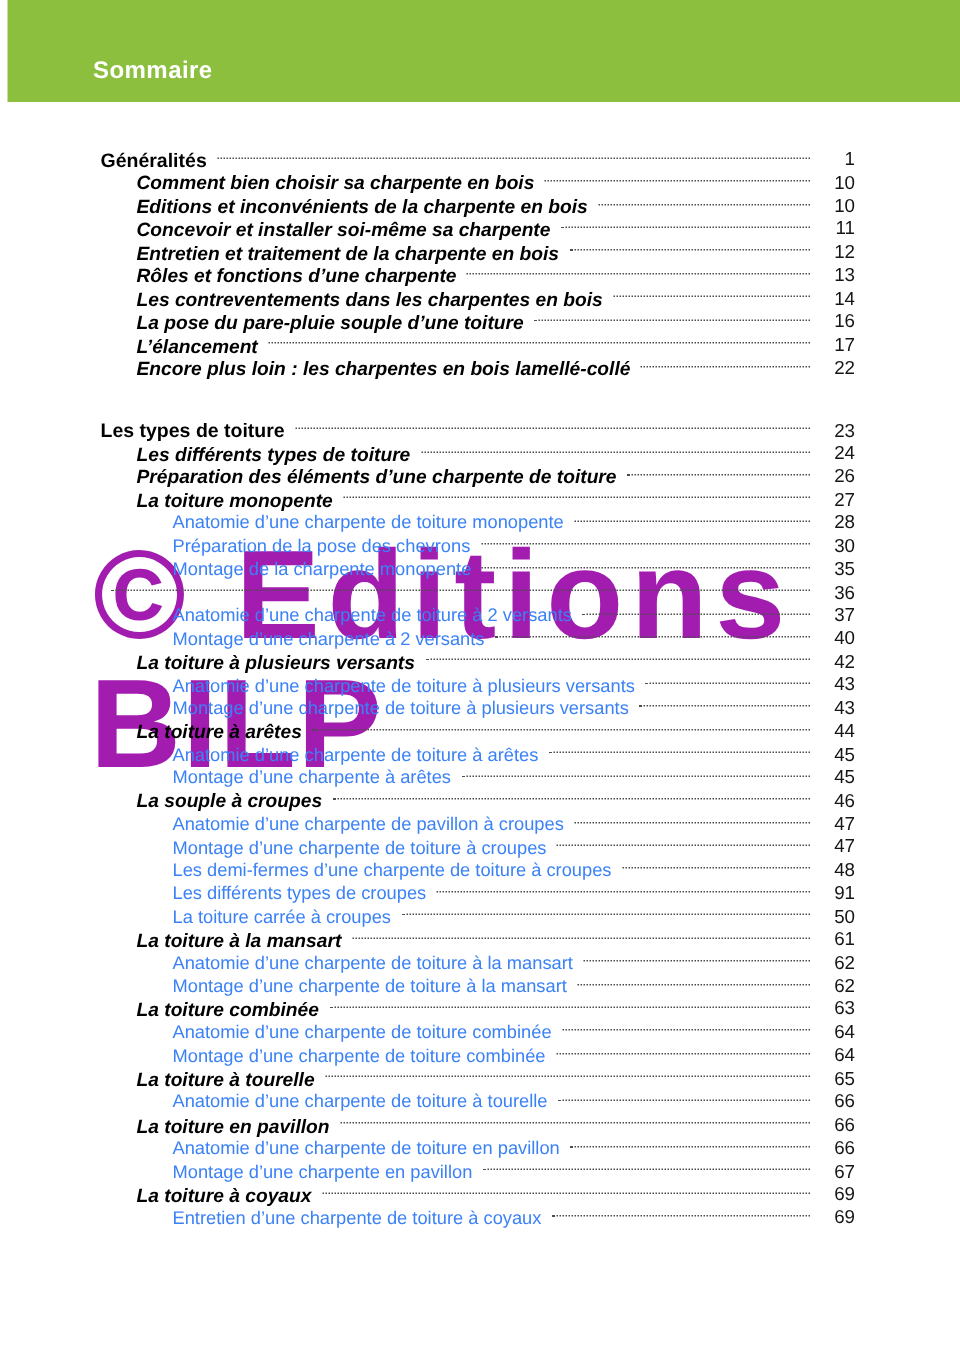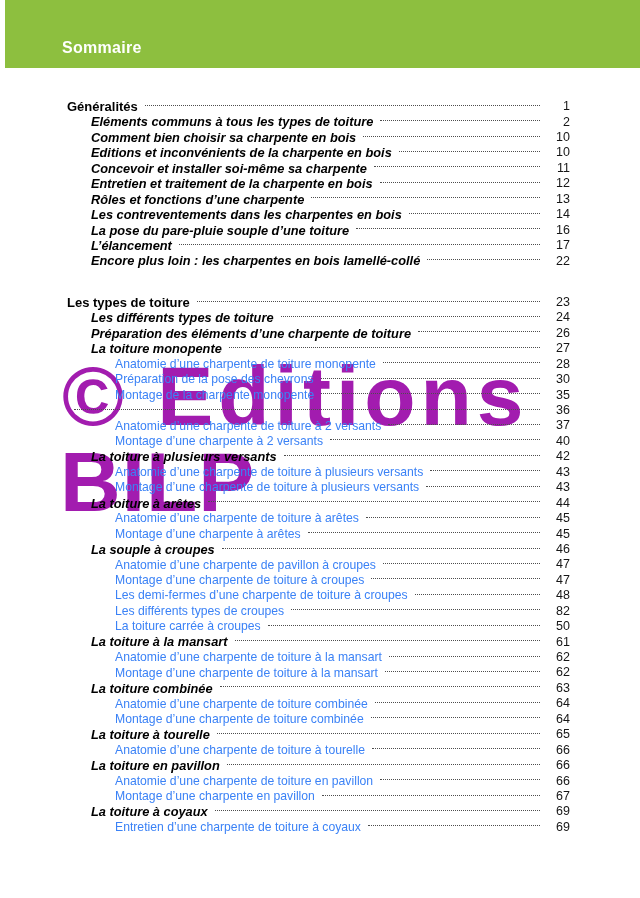--- a/index.html
+++ b/index.html
@@ -36,25 +36,20 @@
   </div>
 
   <main class="toc" id="toc">
       <section class="toc-section">
         <div class="row lvl1">
           <span class="lab">Généralités</span>
           <span class="dots"></span>
           <span class="pg">1</span>
         </div>
         <div class="row lvl2">
-          <span class="lab">Eléments communs à tous les types de toiture</span>
-          <span class="dots"></span>
-          <span class="pg">2</span>
-        </div>
-        <div class="row lvl2">
           <span class="lab">Comment bien choisir sa charpente en bois</span>
           <span class="dots"></span>
           <span class="pg">10</span>
         </div>
         <div class="row lvl2">
           <span class="lab">Editions et inconvénients de la charpente en bois</span>
           <span class="dots"></span>
           <span class="pg">10</span>
         </div>
         <div class="row lvl2">
@@ -189,21 +184,21 @@
           <span class="pg">47</span>
         </div>
         <div class="row lvl3">
           <span class="lab">Les demi-fermes d’une charpente de toiture à croupes</span>
           <span class="dots"></span>
           <span class="pg">48</span>
         </div>
         <div class="row lvl3">
           <span class="lab">Les différents types de croupes</span>
           <span class="dots"></span>
-          <span class="pg">82</span>
+          <span class="pg">91</span>
         </div>
         <div class="row lvl3">
           <span class="lab">La toiture carrée à croupes</span>
           <span class="dots"></span>
           <span class="pg">50</span>
         </div>
         <div class="row lvl2">
           <span class="lab">La toiture à la mansart</span>
           <span class="dots"></span>
           <span class="pg">61</span>

